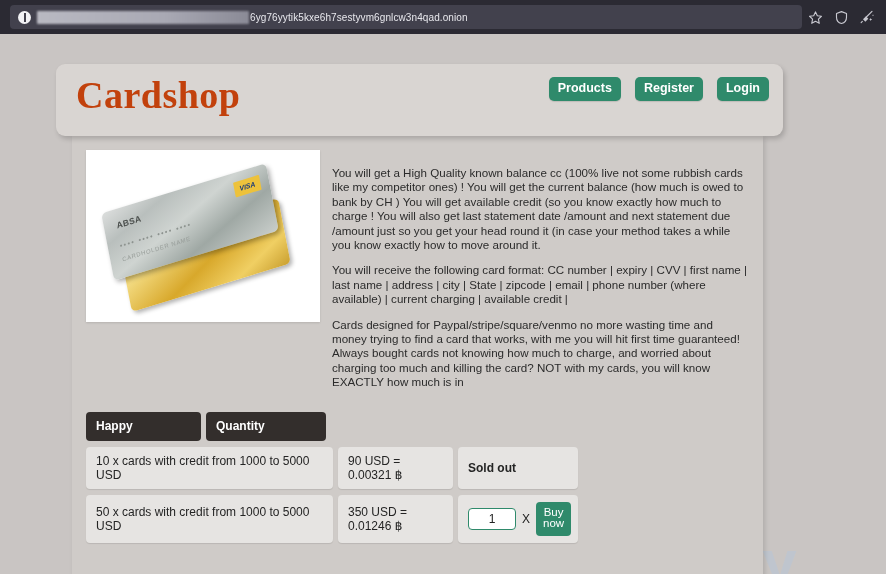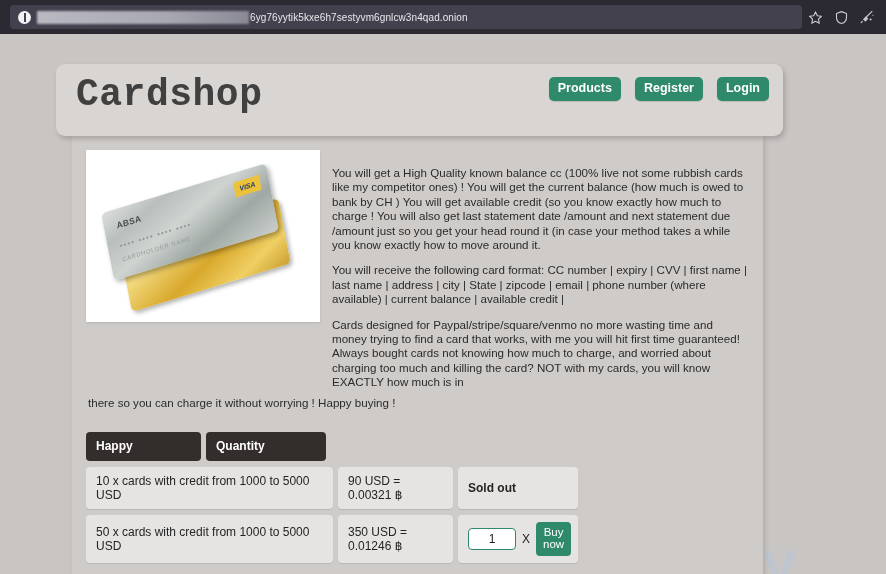--- a/index.html
+++ b/index.html
@@ -86,24 +86,24 @@
     left: 56px; top: 30px;
     width: 727px; height: 72px;
     background: #d9d5d2;
     border-radius: 9px;
     box-shadow: 2px 3px 5px rgba(0,0,0,.18);
     z-index: 3;
   }
   #brand {
     position: absolute;
     left: 20px; top: 9px;
-    font-family: Liberation Mono, monospace;
+    font-family: Liberation Serif, serif;
     font-size: 38px;
     font-weight: bold;
-    color: #404040;
+    color: #c2410c;
     letter-spacing: .5px;
   }
   #site-nav {
     position: absolute;
     right: 14px; top: 13px;
     display: flex; gap: 14px;
   }
   .nav-btn {
     background: #2f8a6b;
     color: #ffffff;
@@ -341,28 +341,26 @@
           <span class="digits">•••• •••• •••• ••••</span>
           <span class="holder">CARDHOLDER NAME</span>
         </div>
       </div>
 
       <div id="intro-text">
         <p>You will get a High Quality known balance cc (100% live not some rubbish cards like my competitor ones) !
 You will get the current balance (how much is owed to bank by CH ) You will get available credit (so you know exactly how much to charge !
 You will also get last statement date /amount and next statement due /amount just so you get your head round it (in case your method takes a while you know exactly how to move around it.</p>
         <p>You will receive the following card format:
-CC number | expiry | CVV | first name | last name | address | city | State | zipcode | email | phone number (where available) | current balance | available credit |</p>
+CC number | expiry | CVV | first name | last name | address | city | State | zipcode | email | phone number (where available) | current charging | available credit |</p>
         <p>Cards designed for Paypal/stripe/square/venmo no more wasting time and money trying to find a card that works, with me you will hit first time guaranteed!
 Always bought cards not knowing how much to charge, and worried about charging too much and killing the card? NOT with my cards, you will know EXACTLY how much is in</p>
       </div>
     </div>
 
-    <div id="intro-tail">there so you can charge it without worrying !
-Happy buying !</div>
 
     <div id="products-table">
 
       <div class="row head-row">
         <div class="cell col-price">Happy</div>
         <div class="cell col-qty">Quantity</div>
       </div>
 
       <div class="row body-row">
         <div class="cell col-product">10 x cards with credit from 1000 to 5000 USD</div>

